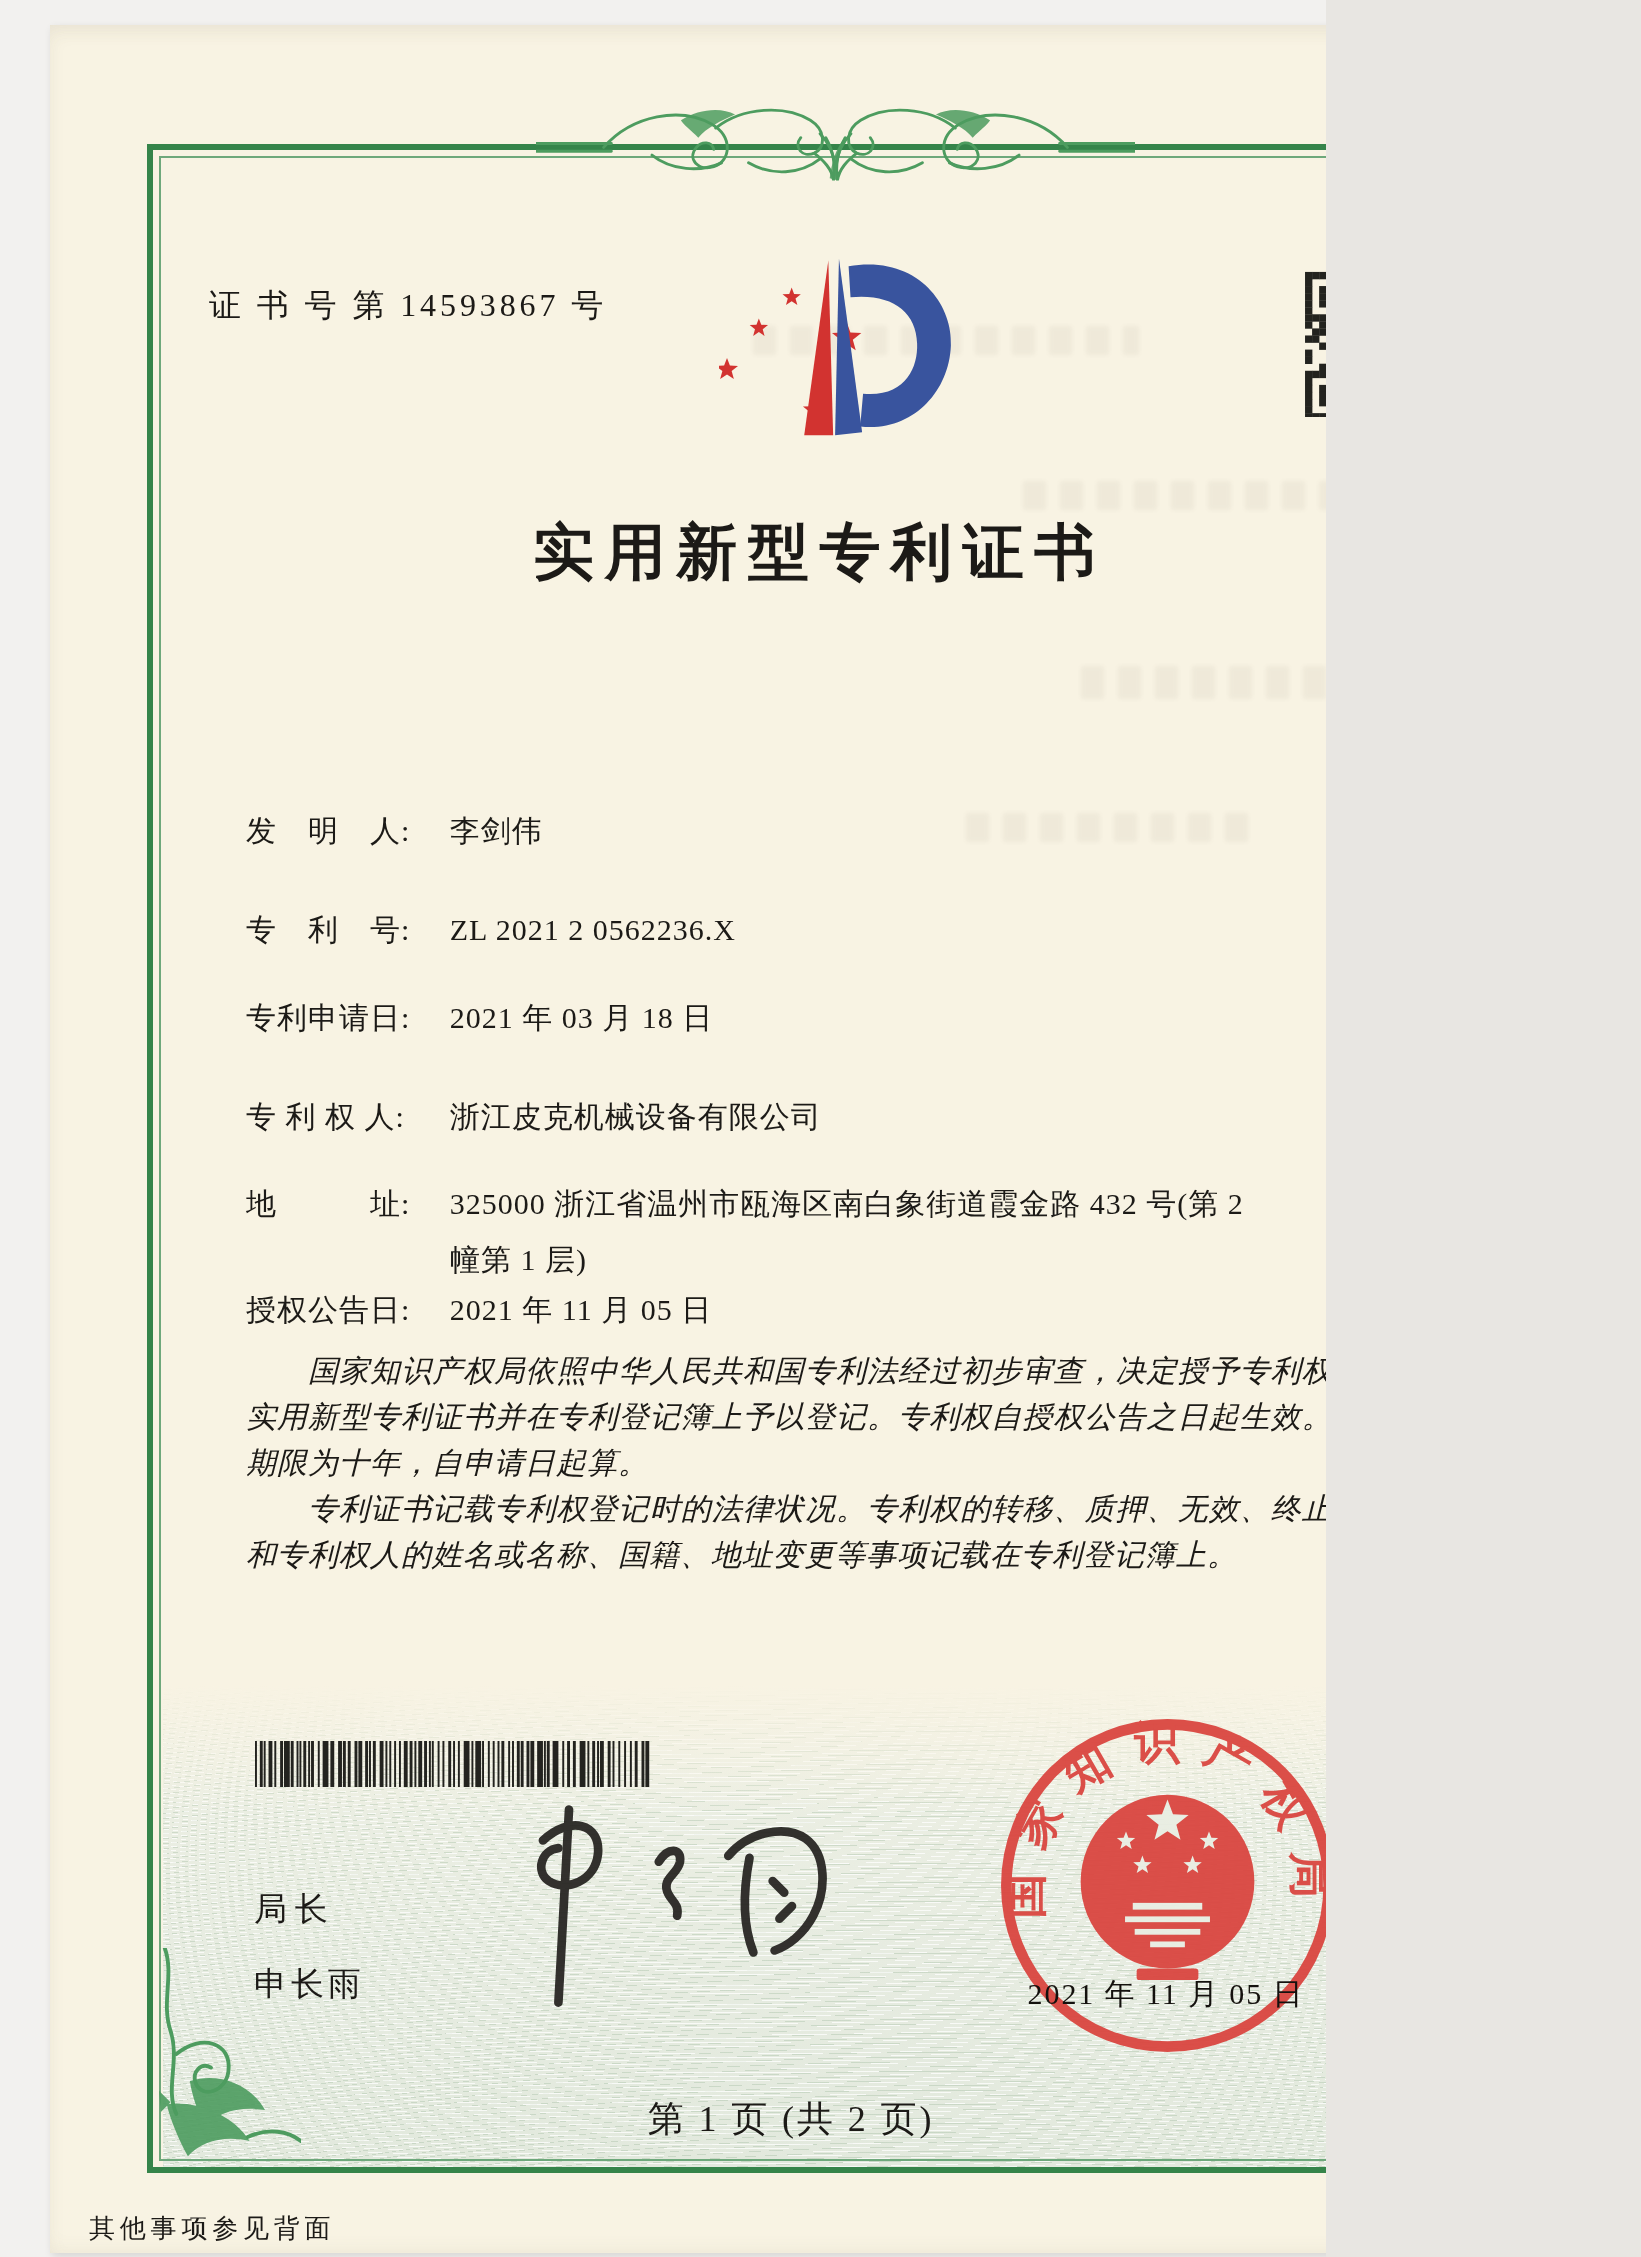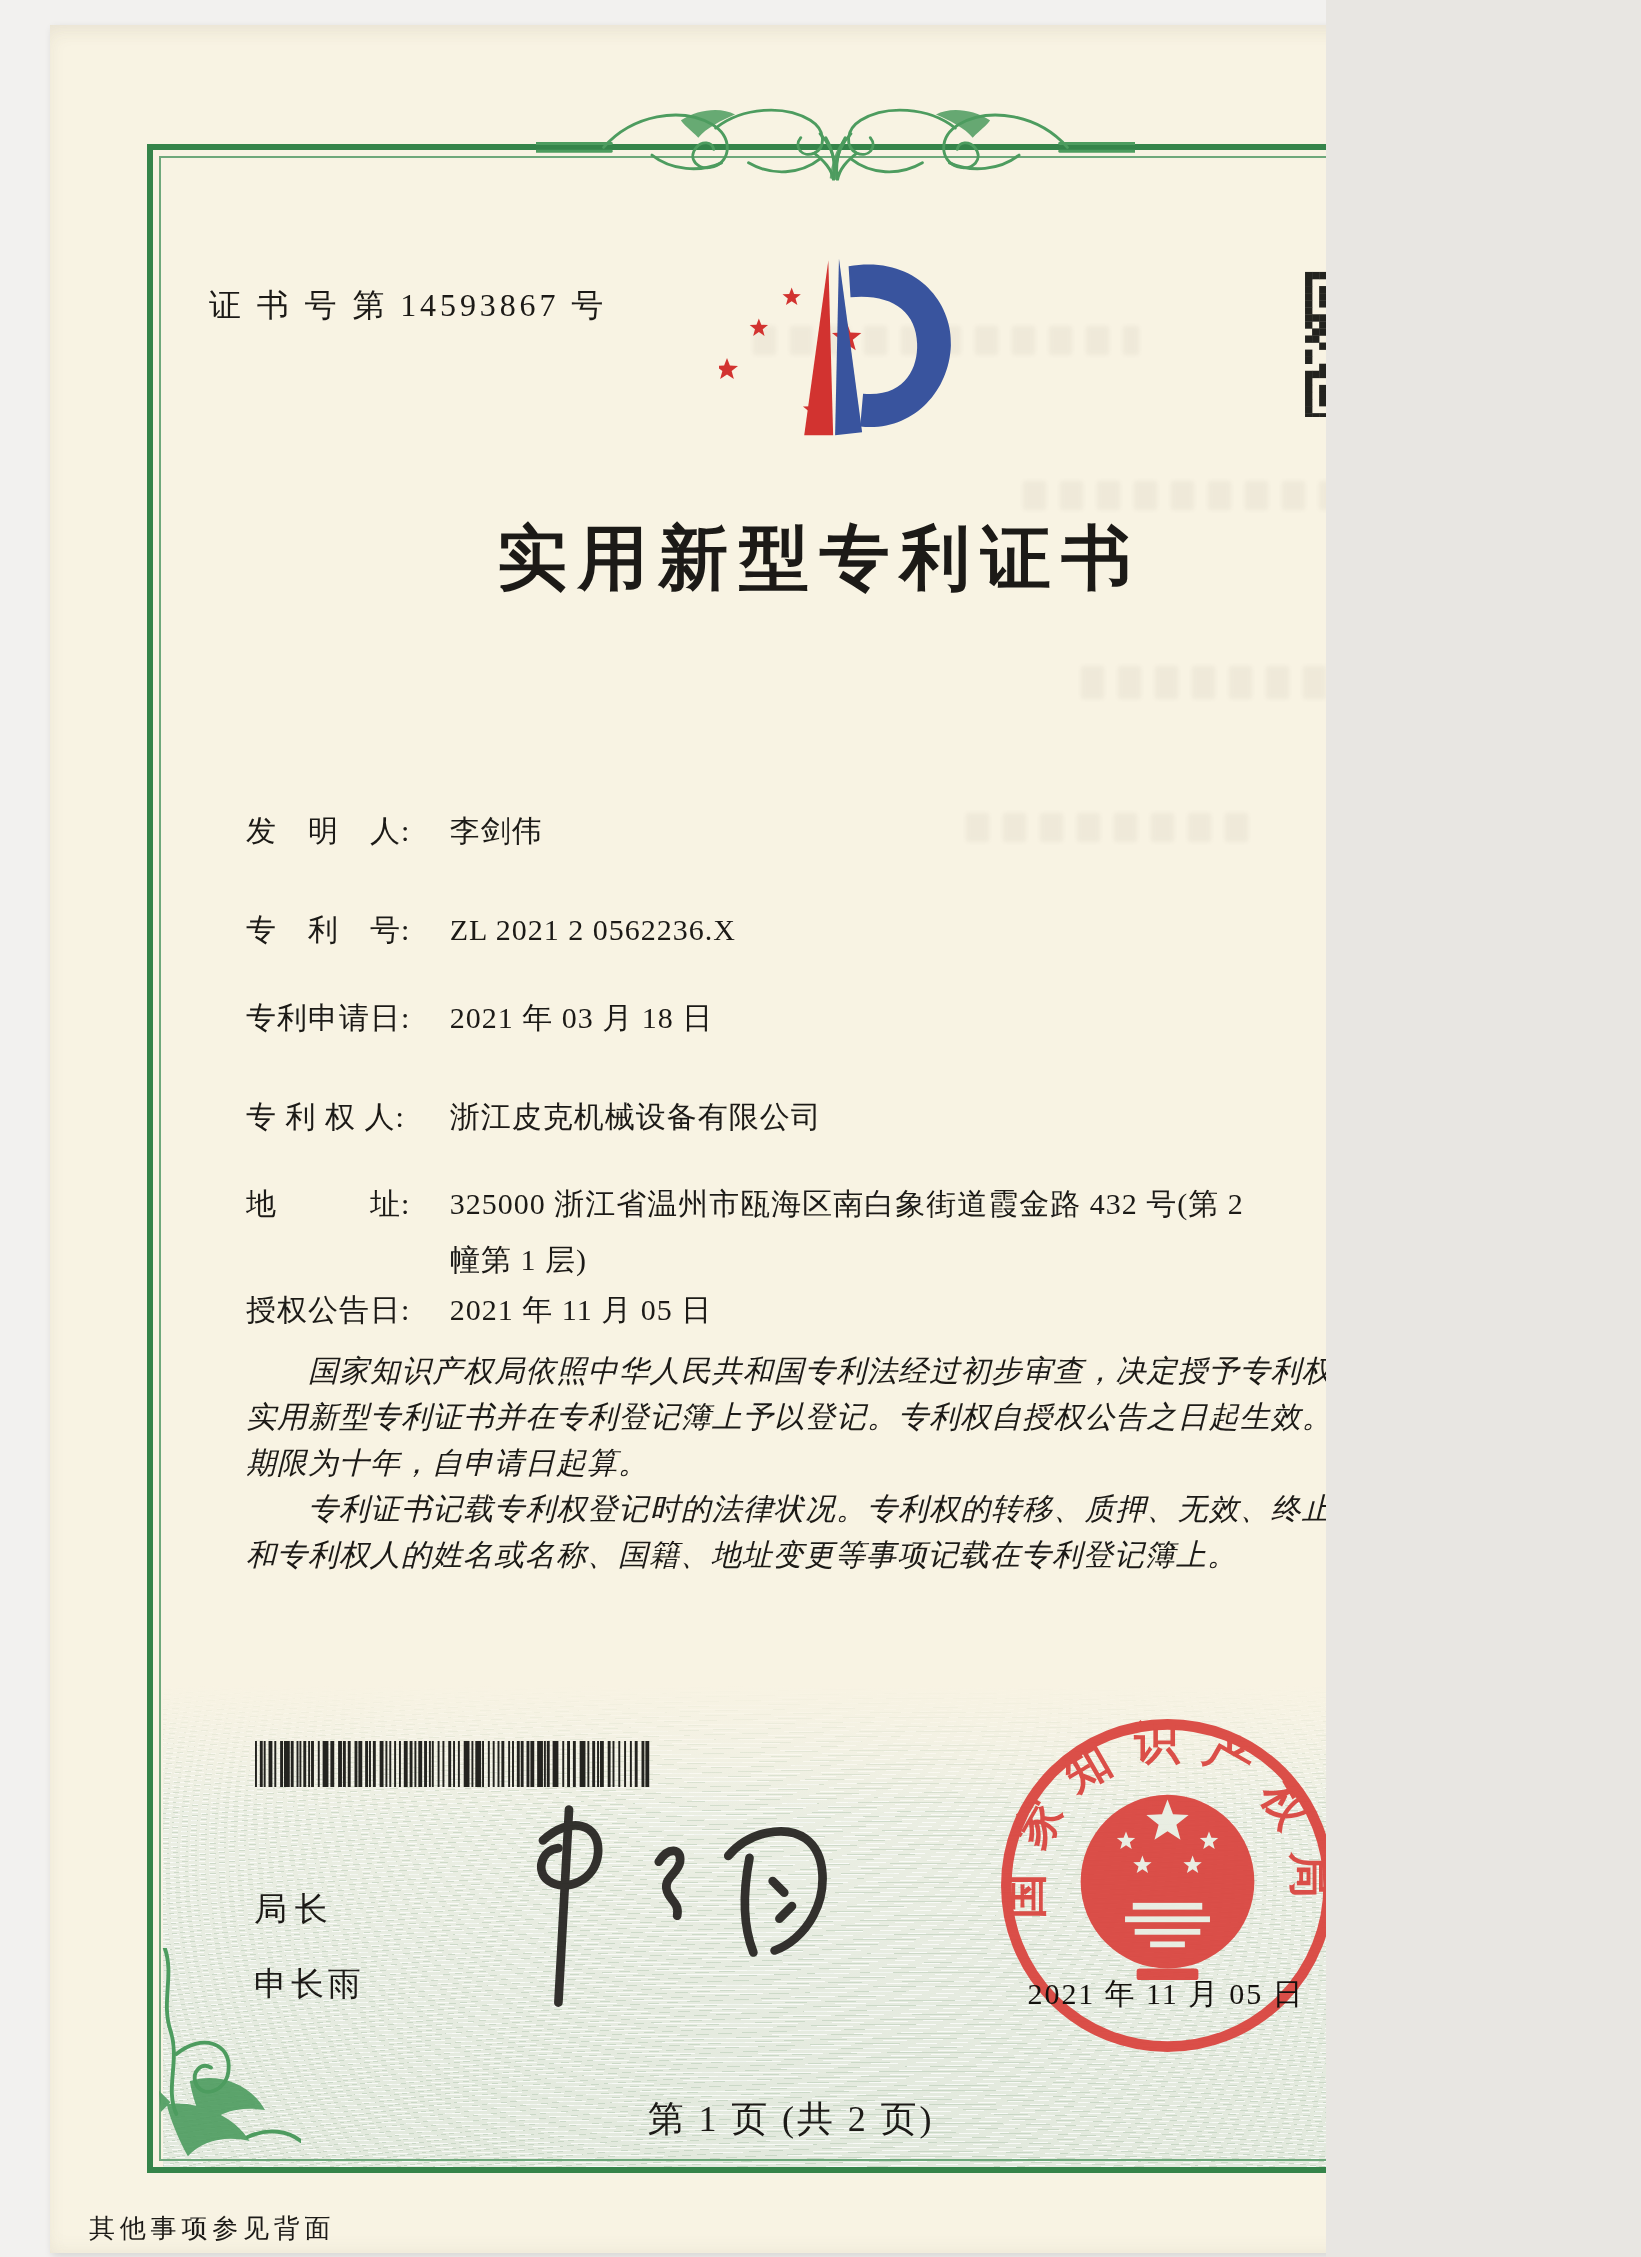--- a/index.html
+++ b/index.html
@@ -17,21 +17,21 @@
       repeating-radial-gradient(1352px 406px at 42% -60%, rgba(255,255,255,.75) 0 1.9px, rgba(255,255,255,0) 1.9px 12.6px),
       repeating-radial-gradient(1448px 444px at 58% 170%, rgba(148,178,148,.32) 0 1.9px, rgba(148,178,148,0) 1.9px 15.4px),
       linear-gradient(180deg,#eef0e4 0,#e7ece1 55%,#e2e9dd 100%);}
   .bleed{position:absolute;z-index:2;opacity:.10;filter:blur(1.9px);
     background:repeating-linear-gradient(90deg, rgba(104,94,74,.6) 0 23px, transparent 23px 37px);}
   .orn{position:absolute;z-index:4;}
   .content{position:absolute;z-index:5;}
   .cert-no{left:209px;top:284px;font-size:32px;letter-spacing:3.9px;}
   .logo{left:719px;top:247px;width:237px;height:193px;}
   .qr{left:1303px;top:270px;width:153px;height:147px;}
-  .title{left:147px;top:512px;width:1374px;text-align:center;font-size:70px;font-weight:700;
+  .title{left:147px;top:512px;width:1374px;text-align:center;font-size:61px;font-weight:700;
          letter-spacing:10.6px;transform:translateX(-14.5px);}
   .frow{position:absolute;left:246px;width:1197px;font-size:30px;z-index:5;}
   .lab{display:inline-block;min-width:198px;letter-spacing:1px;}
   .val{padding-left:5.8px;letter-spacing:1px;}
   .val2{position:absolute;left:204px;top:56px;letter-spacing:1px;}
   .pair2{position:absolute;left:611px;top:0;}
   .paras{left:246px;top:1348px;width:1180px;font-size:30px;line-height:46px;text-align:justify;letter-spacing:1px;}
   .paras p{margin:0;text-indent:62px;font-style:italic;}
   .barcode{left:255px;top:1741px;width:401px;height:46px;}
   .signer-title{left:254px;top:1887px;font-size:33px;letter-spacing:7.7px;}

